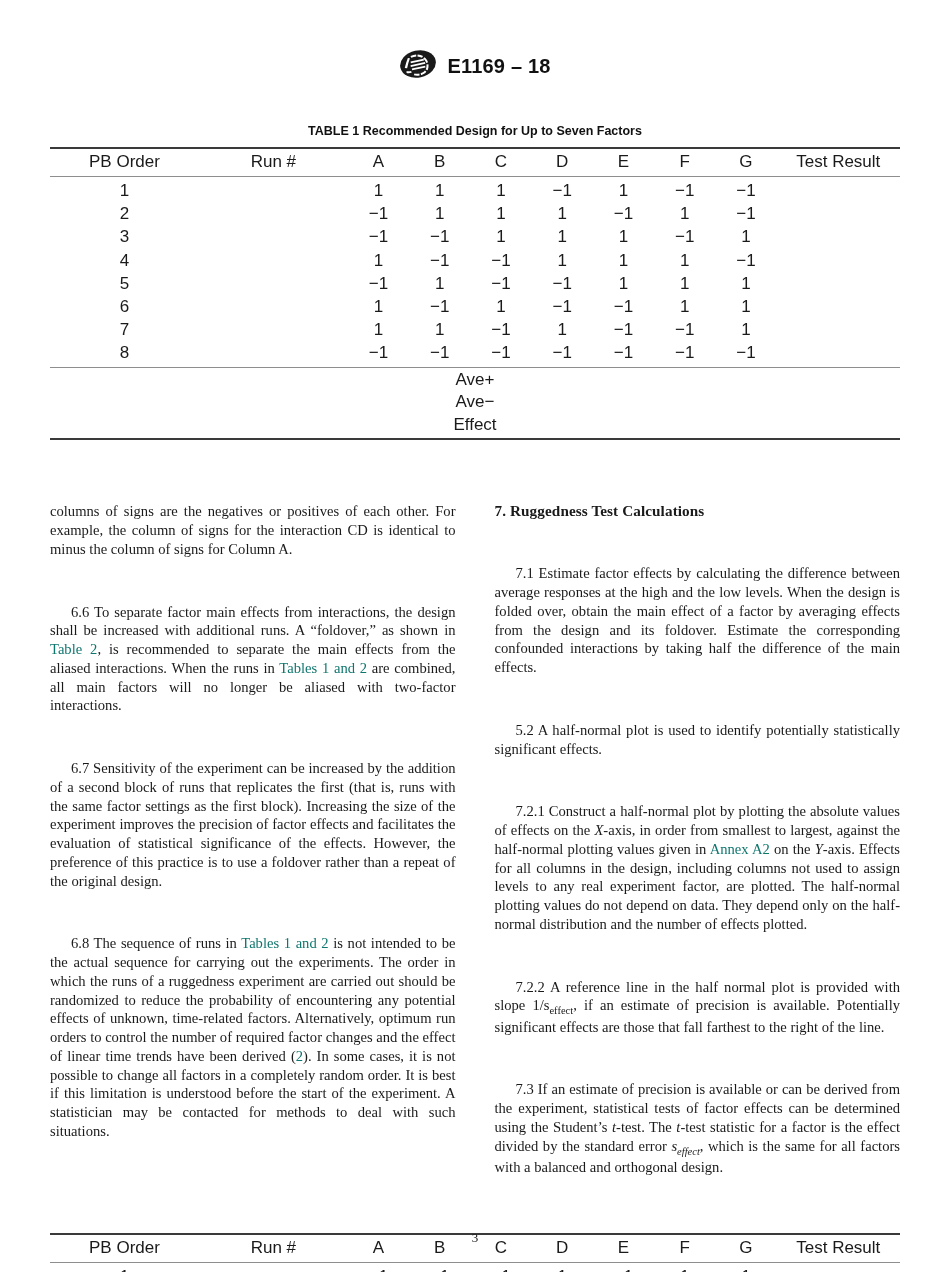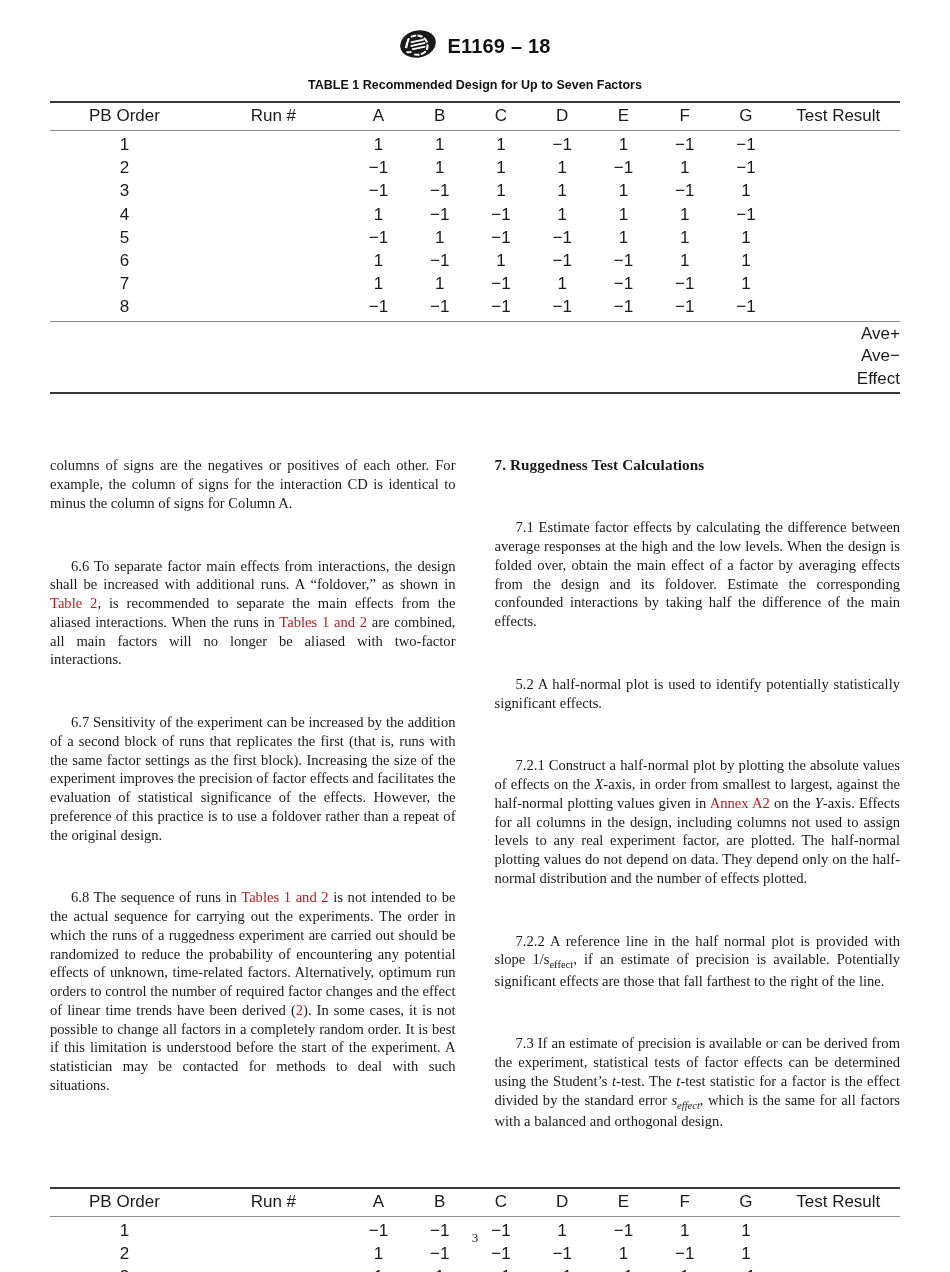--- a/index.html
+++ b/index.html
@@ -23,33 +23,33 @@
     padding: 0 50px;
   }
 
   
   .runhead {
     display: flex;
     align-items: center;
     justify-content: center;
     gap: 10px;
     height: 56px;
-    padding-top: 18px;
+    padding-top: 38px;
   }
   .astm-logo { display: block; }
   .runhead-title {
     font-family: "Liberation Sans", "DejaVu Sans", sans-serif;
     font-size: 20px;
     font-weight: bold;
     letter-spacing: .2px;
     color: #111;
   }
 
   
-  .table-block { margin-top: 4px; }
+  .table-block { margin-top: 30px; }
   .table-caption {
     text-align: center;
     font-family: "Liberation Sans", "DejaVu Sans", sans-serif;
     font-size: 12.5px;
     font-weight: bold;
     color: #111;
     margin-bottom: 9px;
   }
   .table-note {
     font-size: 13.2px;
@@ -79,21 +79,21 @@
     border-bottom: 1.1px solid #8e8e8e;
     white-space: nowrap;
   }
   table.design tbody td {
     text-align: center;
     padding: 1.6px 0;
     white-space: nowrap;
   }
   table.design tbody tr.first-data td { padding-top: 4px; }
   table.design tbody tr.last-data td { border-bottom: 1.1px solid #8e8e8e; padding-bottom: 4px; }
-  table.design tbody tr.summary td { text-align: right; padding: 1.4px 0; }
+  table.design tbody tr.summary td { text-align: center; padding: 1.4px 0; }
   table.design tbody tr.summary-last td { border-bottom: 2.6px solid #3a3a3a; padding-bottom: 3px; }
 
   
   col.c-pb     { width: 17.5%; }
   col.c-run    { width: 17.5%; }
   col.c-f      { width: 7.2%; }
   col.c-result { width: 14.5%; }
 
   
   .columns {
@@ -113,21 +113,21 @@
   .col p + p { margin-top: 11px; }
   .col p.indent { text-indent: 21px; margin-top: 44px; }
   .col p.noindent { text-indent: 0; }
   h3.section-head {
     margin: 0 0 11px 0;
     font-family: "Liberation Serif", "DejaVu Serif", serif;
     font-size: 15.2px;
     font-weight: bold;
     letter-spacing: .1px;
   }
-  .xref { color: #b91c1c; }
+  .xref { color: #0f766e; }
   .ital { font-style: italic; }
   sub { font-size: .72em; }
 
   
   .table-block.bottom { margin-top: 56px; }
   .folio {
     position: absolute;
     bottom: 26px;
     left: 0;
     width: 950px;

